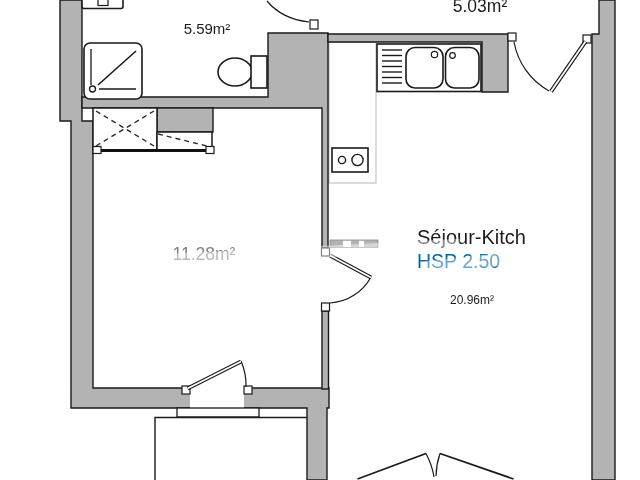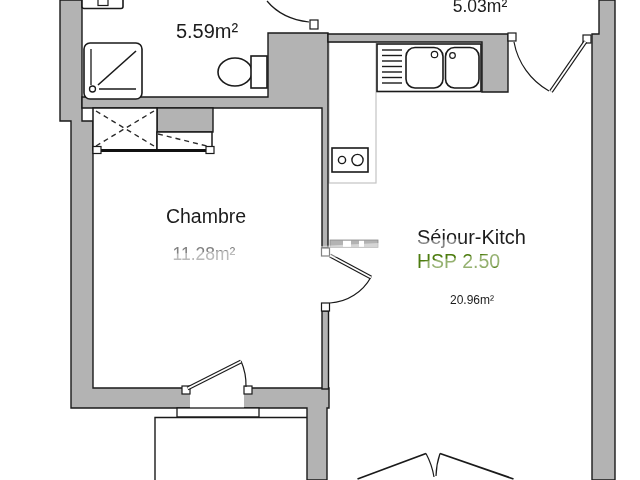--- a/index.html
+++ b/index.html
@@ -128,23 +128,22 @@
       <line class="leafB" x1="187.5" y1="388.5" x2="241" y2="361.5"></line>
     </g>
     <g>
       <line x1="357.5" y1="479" x2="426" y2="453.5" stroke="#1a1a1a" stroke-width="1.8"></line>
       <line x1="440" y1="453.5" x2="513.5" y2="479" stroke="#1a1a1a" stroke-width="1.8"></line>
       <path class="arc" d="M426,453.5 A75,75 0 0 1 434,477"></path>
       <path class="arc" d="M440,453.5 A75,75 0 0 0 436,476"></path>
     </g>
   </svg>
 
-  <div class="lbl ctr" style="left:207px;top:21px;font-size:20px;">5.59m²</div>
+  <div class="lbl ctr" style="left:207px;top:21px;font-size:15px;">5.59m²</div>
   <div class="lbl ctr" style="left:480px;top:-2px;font-size:17.5px;">5.03m²</div>
-  <div class="lbl ctr" style="left:206px;top:207px;font-size:19.5px;">Chambre</div>
   <div class="lbl ctr muted" style="left:204px;top:246px;font-size:17.5px;">11.28m²</div>
   <div class="lbl" style="left:417px;top:227px;font-size:20px;">Séjour-Kitch</div>
-  <div class="lbl" style="left:417px;top:252px;font-size:19.5px;color:#4d7c0f;">HSP 2.50</div>
+  <div class="lbl" style="left:417px;top:252px;font-size:19.5px;color:#0369a1;">HSP 2.50</div>
   <div class="lbl ctr" style="left:472px;top:294px;font-size:12px;">20.96m²</div>
 
   <div class="wm" style="left:140px;top:247px;width:320px;height:12px;transform:rotate(-3deg);"></div>
   <div class="wm" style="left:425px;top:256px;width:95px;height:13px;transform:rotate(-6deg);opacity:0.9;"></div>
 </div>
 
 </body></html>

